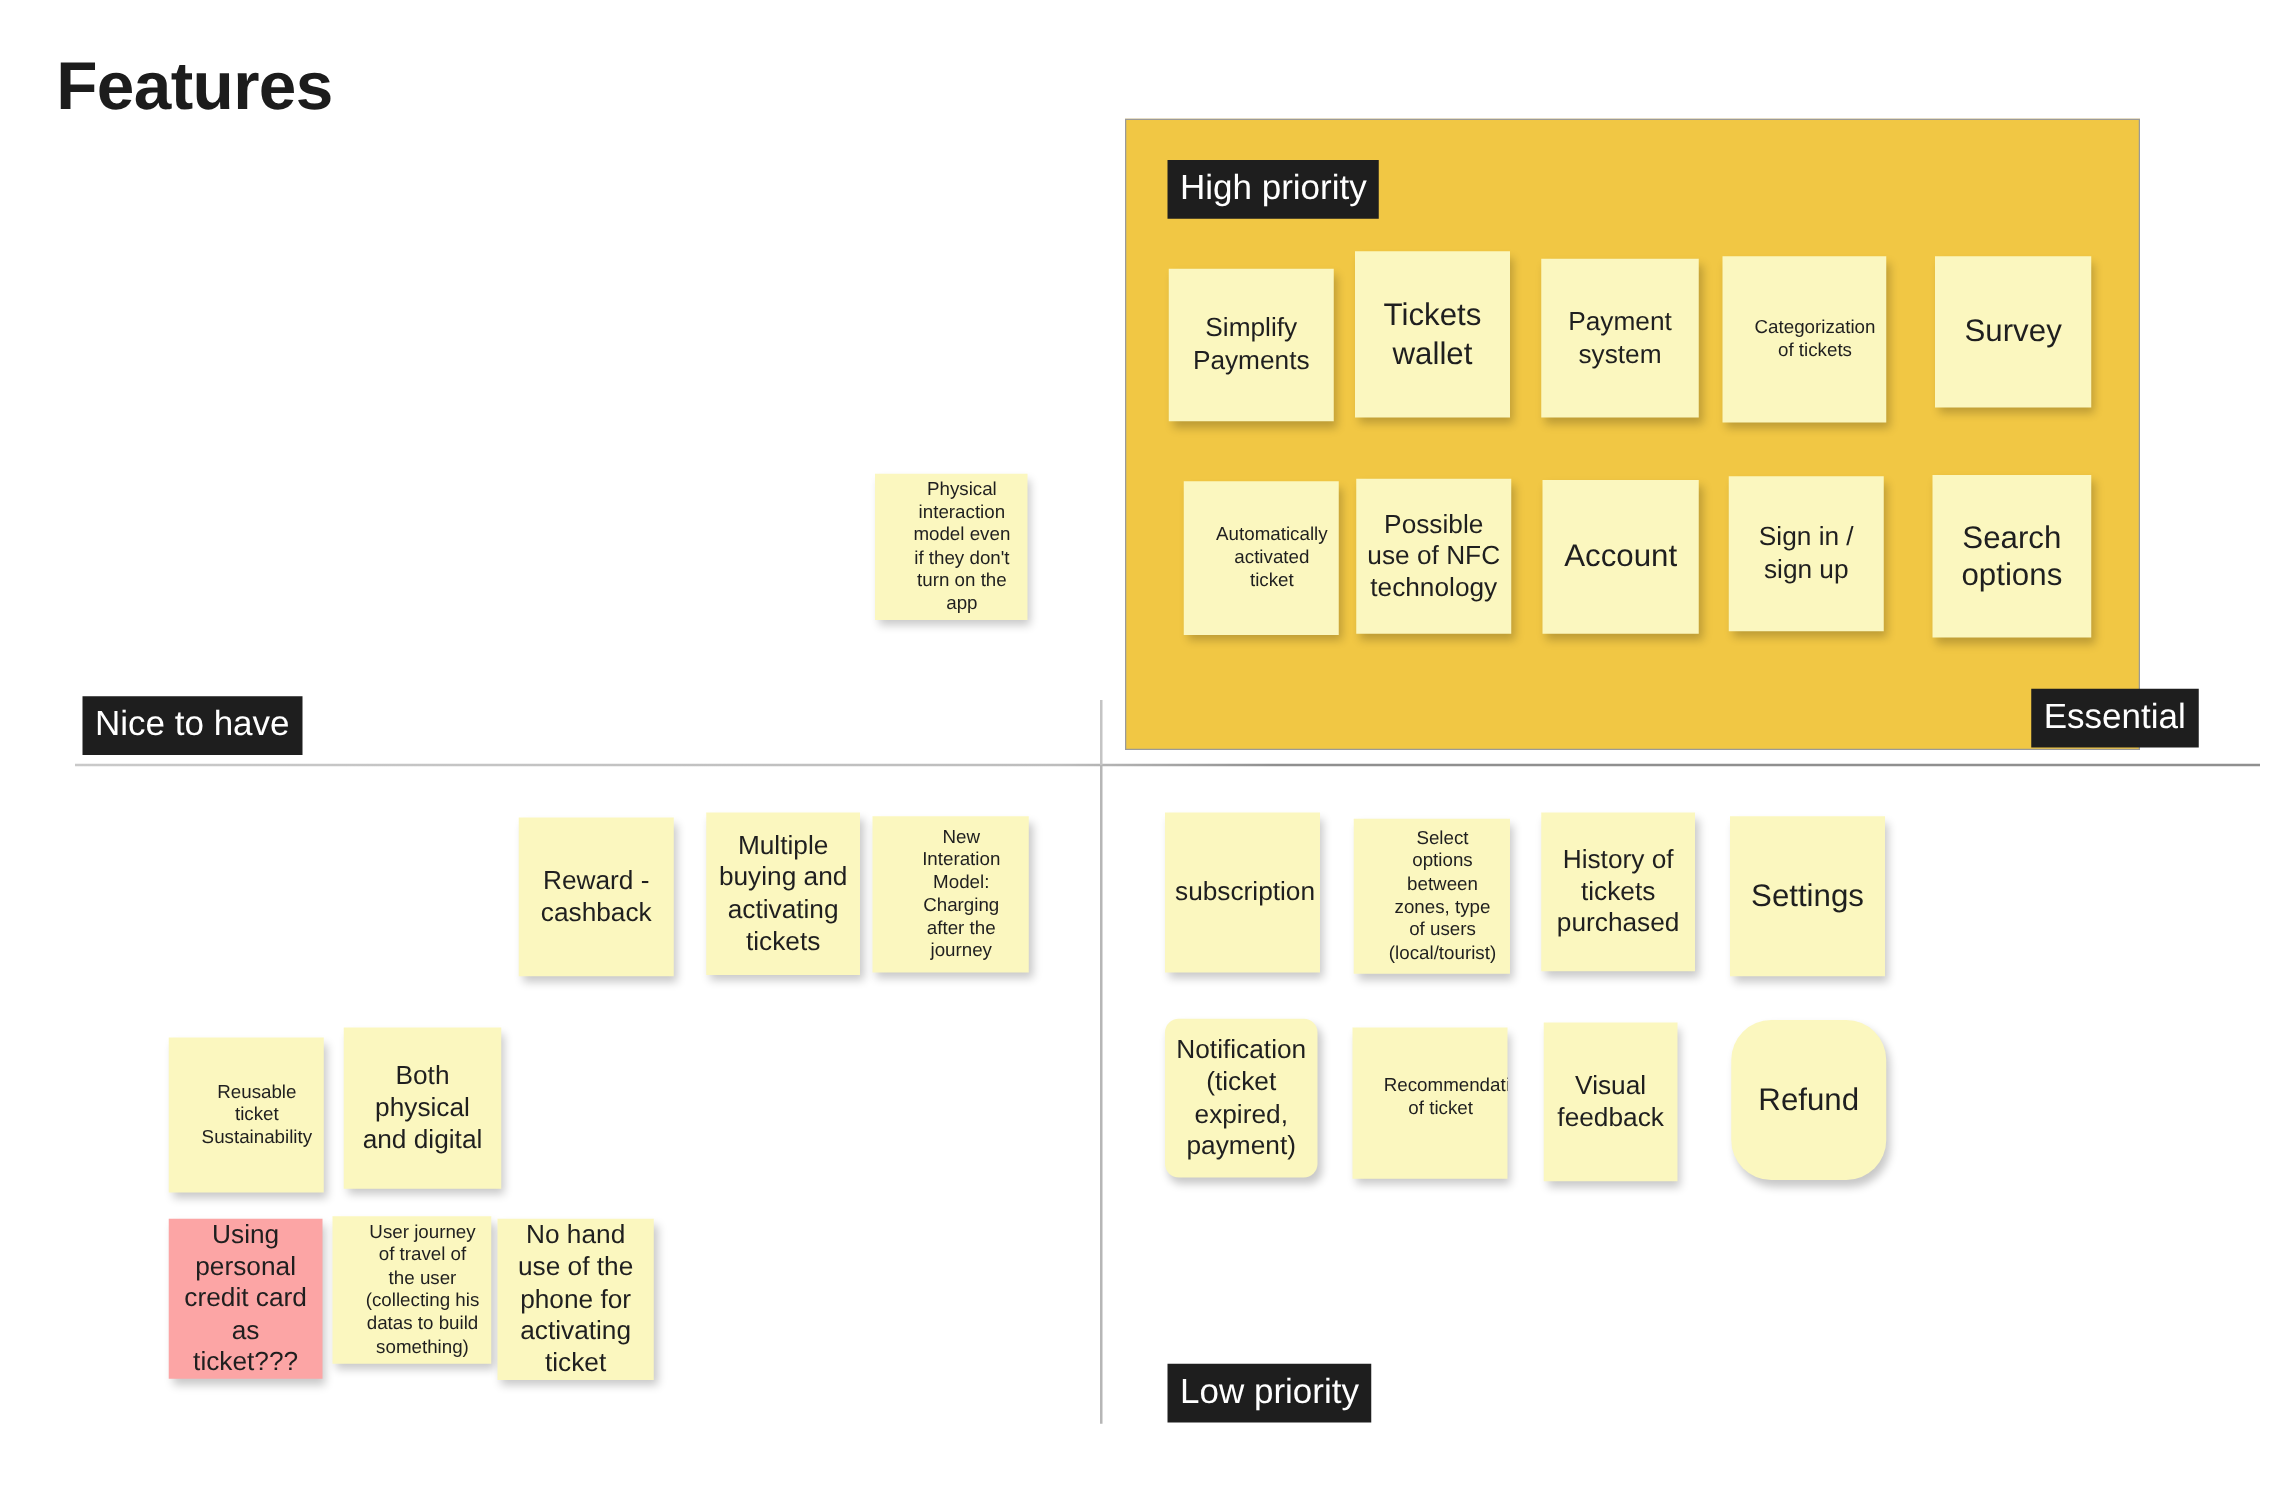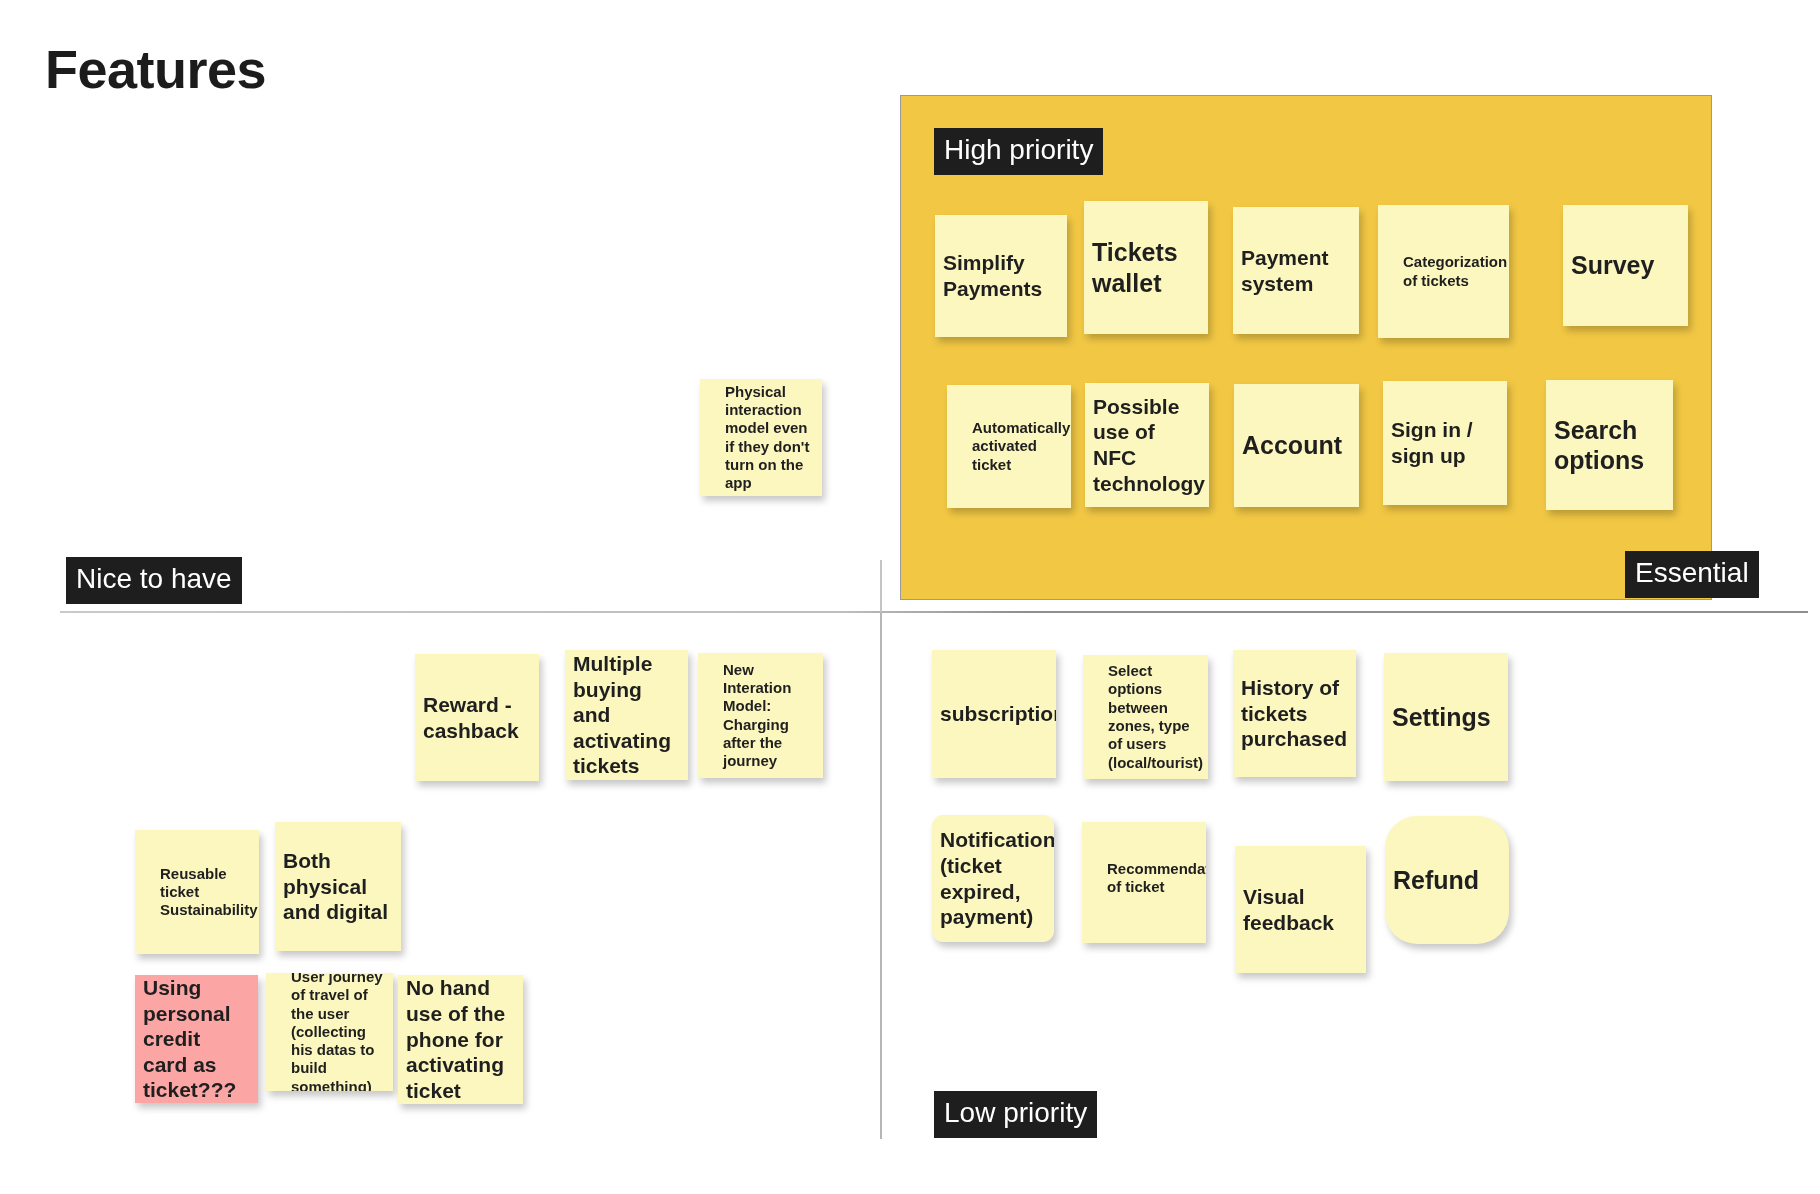--- a/index.html
+++ b/index.html
@@ -76,26 +76,26 @@
   #label-essential { left: 1625px; top: 551px; }
   #label-low       { left: 934px; top: 1091px; }
 
   
   .note {
     position: absolute;
     background: #fbf7bf;
     display: flex;
     align-items: center;
     justify-content: center;
+    text-align: center;
     color: #1f1f1f;
     padding: 6px 8px;
     line-height: 1.22;
     box-shadow: 3px 5px 7px rgba(0,0,0,0.22);
     overflow: hidden;
-    font-weight: bold;
   }
   .note .note-text { display: block; width: 100%; }
 
   .note.sz-lg  { font-size: 25px; }
   .note.sz-md  { font-size: 21px; }
   .note.sz-sm  { font-size: 15px; padding-left: 25px; }
   .note.align-upper { align-items: flex-start; padding-top: 38px; }
   .note.white { background: #fca5a5; }
 </style>
 </head>
@@ -122,21 +122,21 @@
       </div>
       <div class="note sz-lg" style="left: 1084px; top: 201px; width: 124px; height: 133px;">
         <span class="note-text">Tickets wallet</span>
       </div>
       <div class="note sz-md" style="left: 1233px; top: 207px; width: 126px; height: 127px;">
         <span class="note-text">Payment system</span>
       </div>
       <div class="note sz-sm" style="left: 1378px; top: 205px; width: 131px; height: 133px;">
         <span class="note-text">Categorization of tickets</span>
       </div>
-      <div class="note sz-lg" style="left: 1548px; top: 205px; width: 125px; height: 121px; margin-left: 15px;">
+      <div class="note sz-lg" style="left: 1548px; top: 205px; width: 125px; height: 121px;">
         <span class="note-text">Survey</span>
       </div>
       <div class="note sz-sm" style="left: 947px; top: 385px; width: 124px; height: 123px;">
         <span class="note-text">Automatically activated ticket</span>
       </div>
       <div class="note sz-md" style="left: 1085px; top: 383px; width: 124px; height: 124px;">
         <span class="note-text">Possible use of NFC technology</span>
       </div>
       <div class="note sz-lg" style="left: 1234px; top: 384px; width: 125px; height: 123px;">
         <span class="note-text">Account</span>
@@ -185,21 +185,21 @@
       </div>
       <div class="note sz-lg" style="left: 1384px; top: 653px; width: 124px; height: 128px;">
         <span class="note-text">Settings</span>
       </div>
       <div class="note sz-md" style="left: 932px; top: 815px; width: 122px; height: 127px; border-radius: 11px;">
         <span class="note-text">Notification (ticket expired, payment)</span>
       </div>
       <div class="note sz-sm align-upper" style="left: 1082px; top: 822px; width: 124px; height: 121px;">
         <span class="note-text">Recommendation of ticket</span>
       </div>
-      <div class="note sz-md" style="left: 1235px; top: 818px; width: 131px; height: 127px; margin-top: 28px;">
+      <div class="note sz-md" style="left: 1235px; top: 818px; width: 107px; height: 127px;">
         <span class="note-text">Visual feedback</span>
       </div>
       <div class="note sz-lg" style="left: 1385px; top: 816px; width: 124px; height: 128px; border-radius: 32px;">
         <span class="note-text">Refund</span>
       </div>
     </div>
 
 </div>
 
 </body></html>

